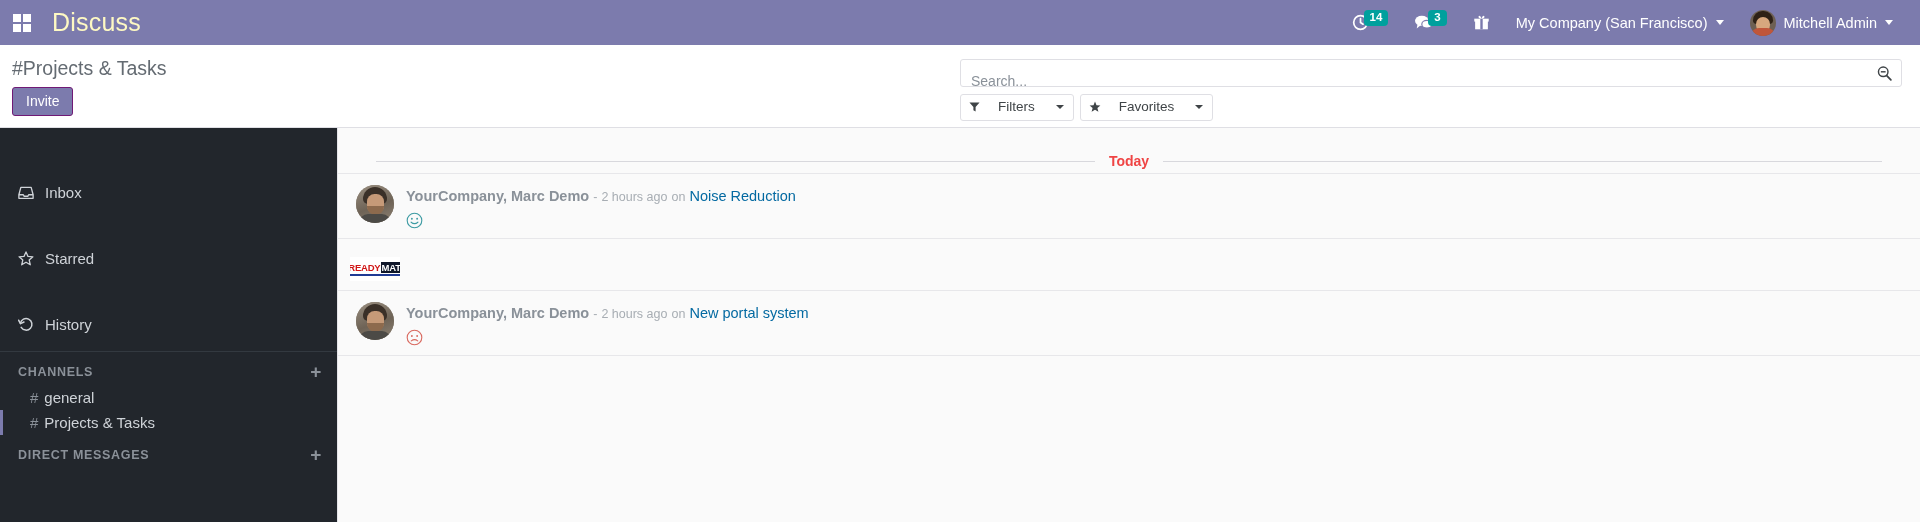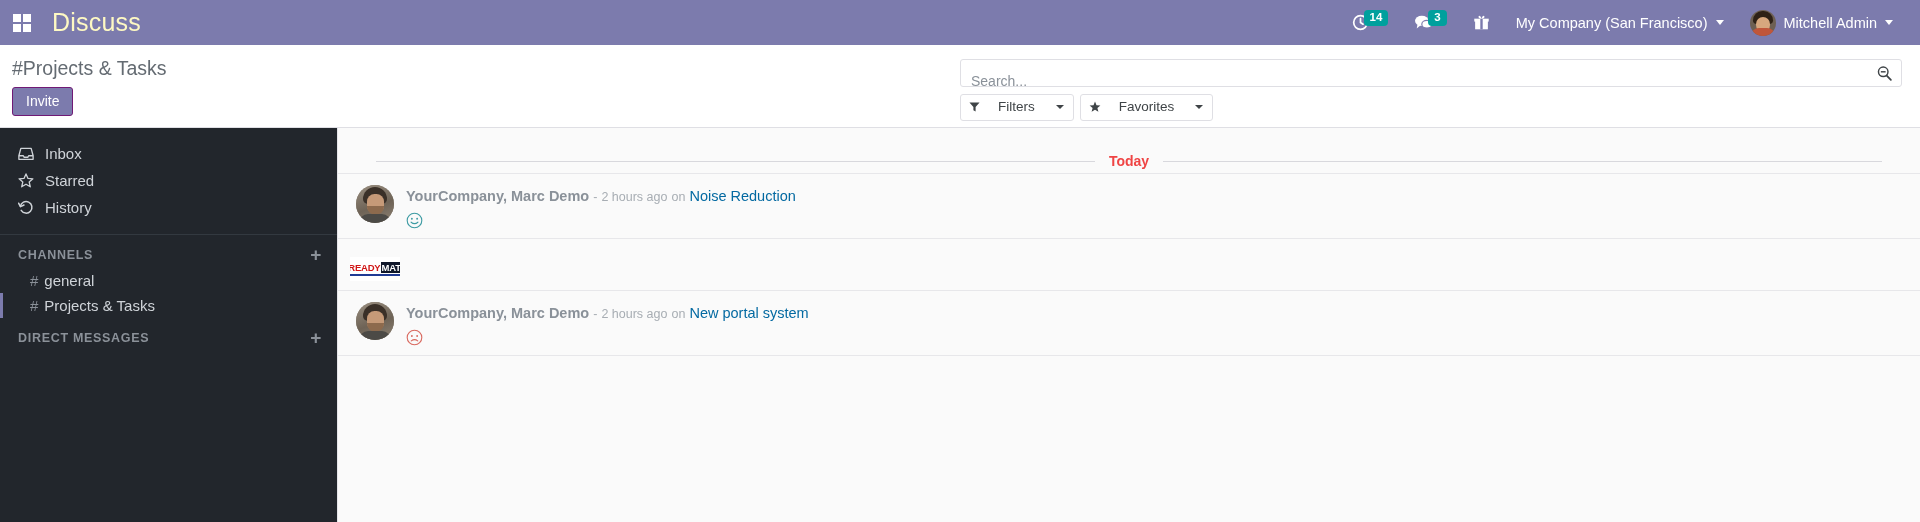--- a/index.html
+++ b/index.html
@@ -186,20 +186,21 @@
   }
   .side-item {
     display: flex;
     align-items: center;
     gap: 11px;
     padding: 6px 0 6px 18px;
     font-size: 15px;
     color: #cfd3d8;
     cursor: pointer;
     height: 27px;
+    margin-top: 39px;
   }
   .side-divider {
     border-top: 1px solid #333940;
     margin: 13px 0 0 0;
   }
   .side-group-header {
     display: flex;
     align-items: center;
     padding: 13px 15px 6px 18px;
     font-size: 12.5px;

